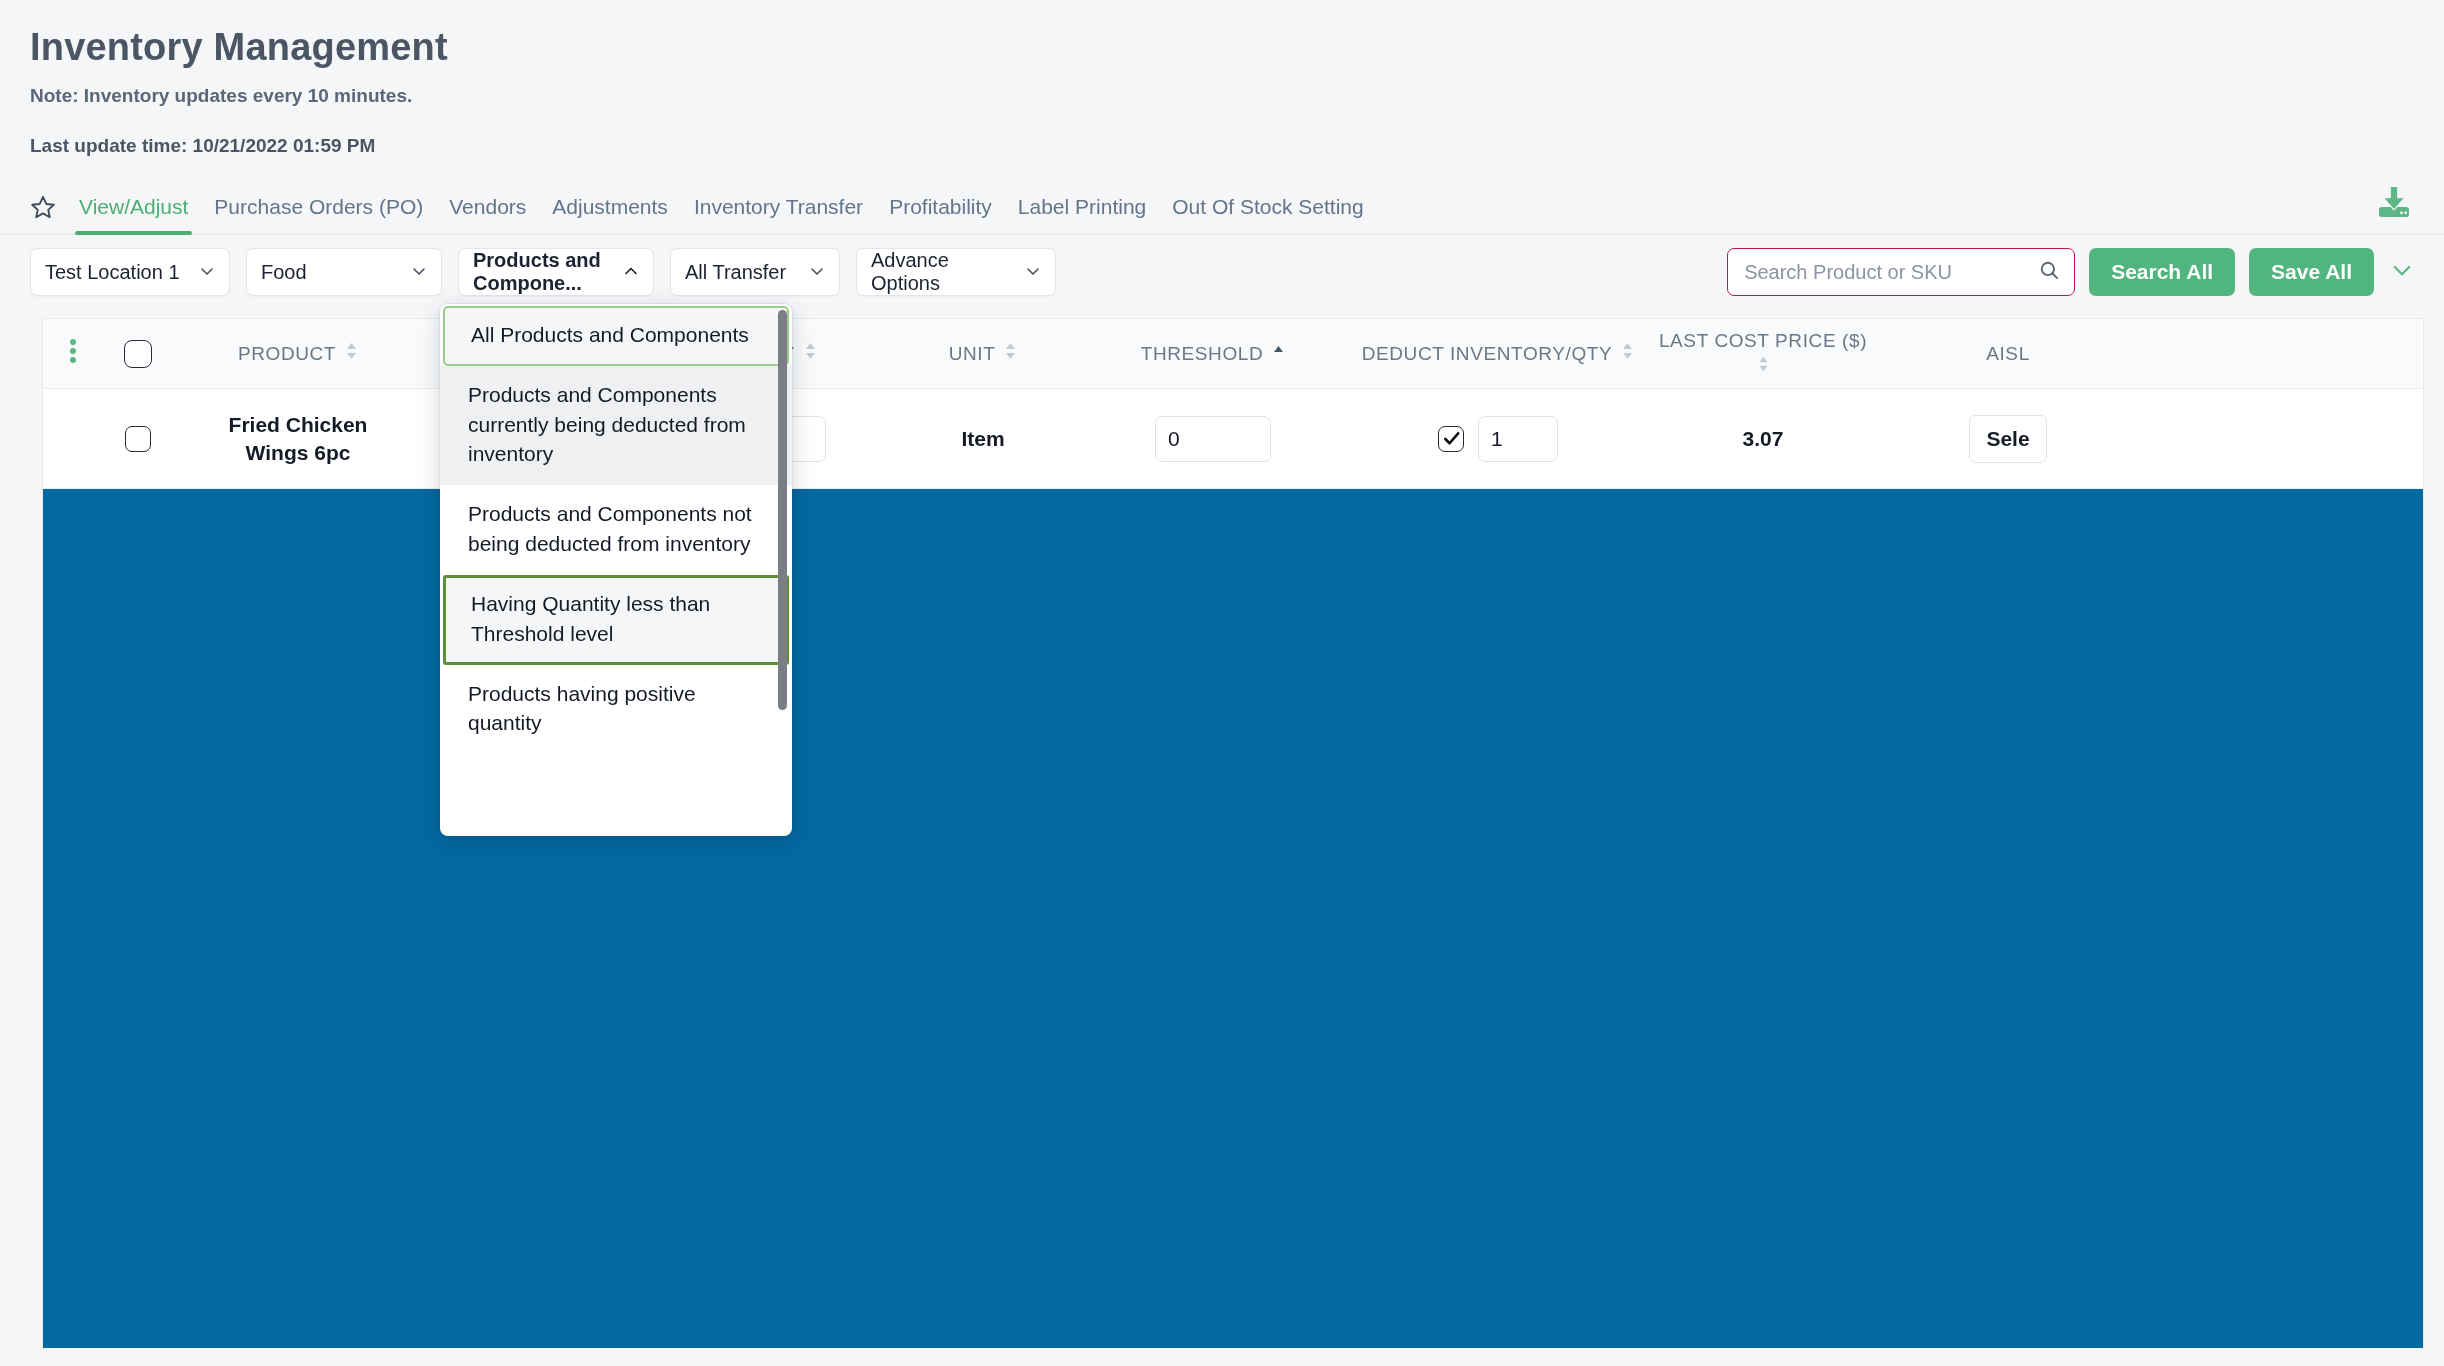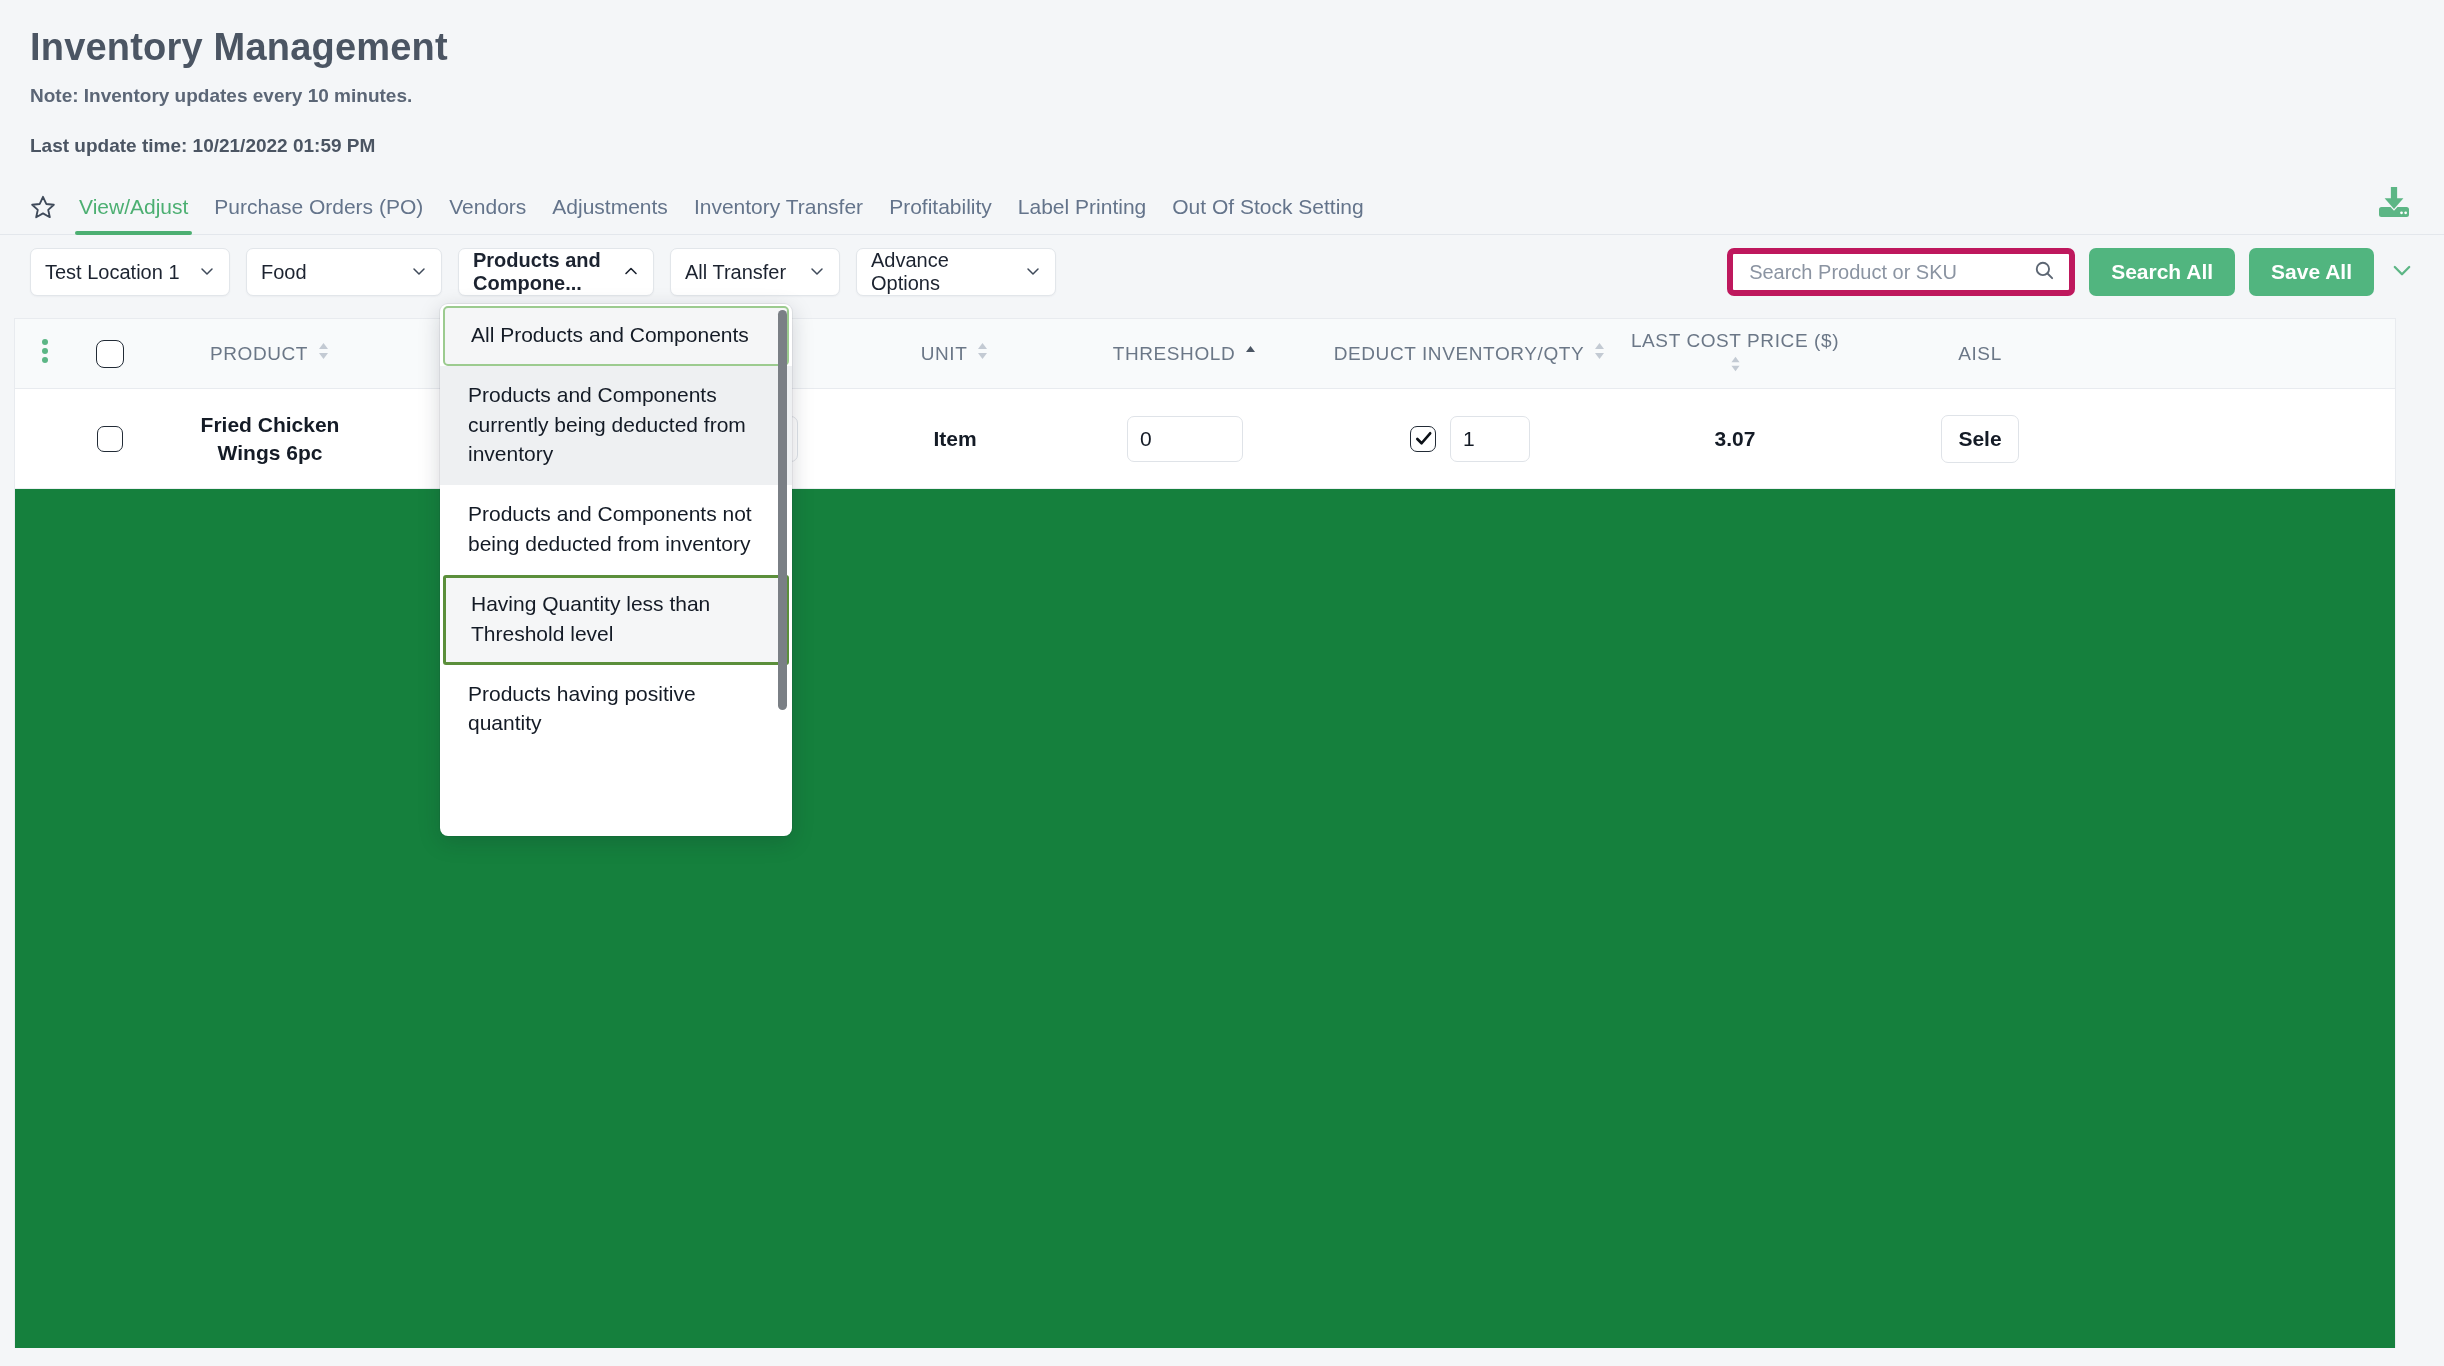--- a/index.html
+++ b/index.html
@@ -107,21 +107,21 @@
     position: absolute;
     right: 30px; top: 50%;
     transform: translateY(-50%);
     display: flex;
     align-items: center;
   }
   .search-wrap {
     position: relative;
     width: 348px; height: 48px;
     background: #fff;
-    border: 6px solid #be185d;
+    border: 1px solid #be185d;
     border-radius: 7px;
     display: flex;
     align-items: center;
     padding: 0 14px;
     gap: 36px;
   }
   .search-wrap input {
     border: 0; outline: 0;
     width: 100%;
     font-size: 20px;
@@ -145,24 +145,24 @@
     margin-left: 14px;
     cursor: pointer;
     white-space: nowrap;
     text-align: right;
   }
   .chev-more { margin-left: 16px; cursor: pointer; }
 
   
   .table-clip {
     position: absolute;
-    left: 14px; top: 318px;
+    left: 42px; top: 318px;
     width: 2382px;
     height: 1030px;
-    background: #15803d;
+    background: #0369a1;
     border: 1px solid #e8ebef;
     border-bottom: 0;
     overflow: hidden;
   }
   .thead {
     display: flex;
     align-items: center;
     height: 70px;
     background: #f8fafb;
     border-bottom: 1px solid #e8ebef;

